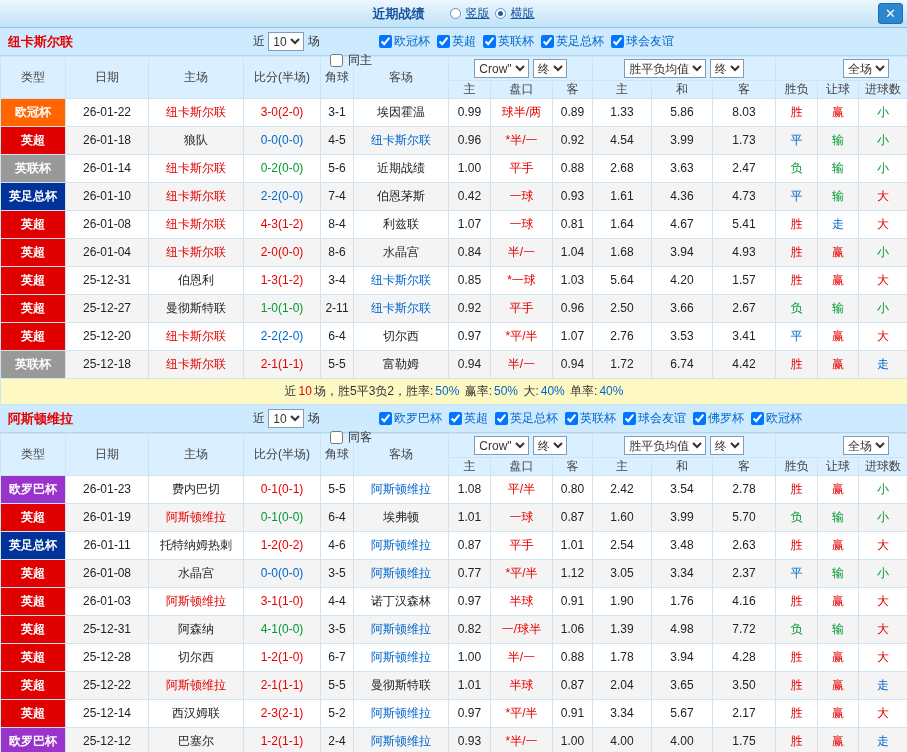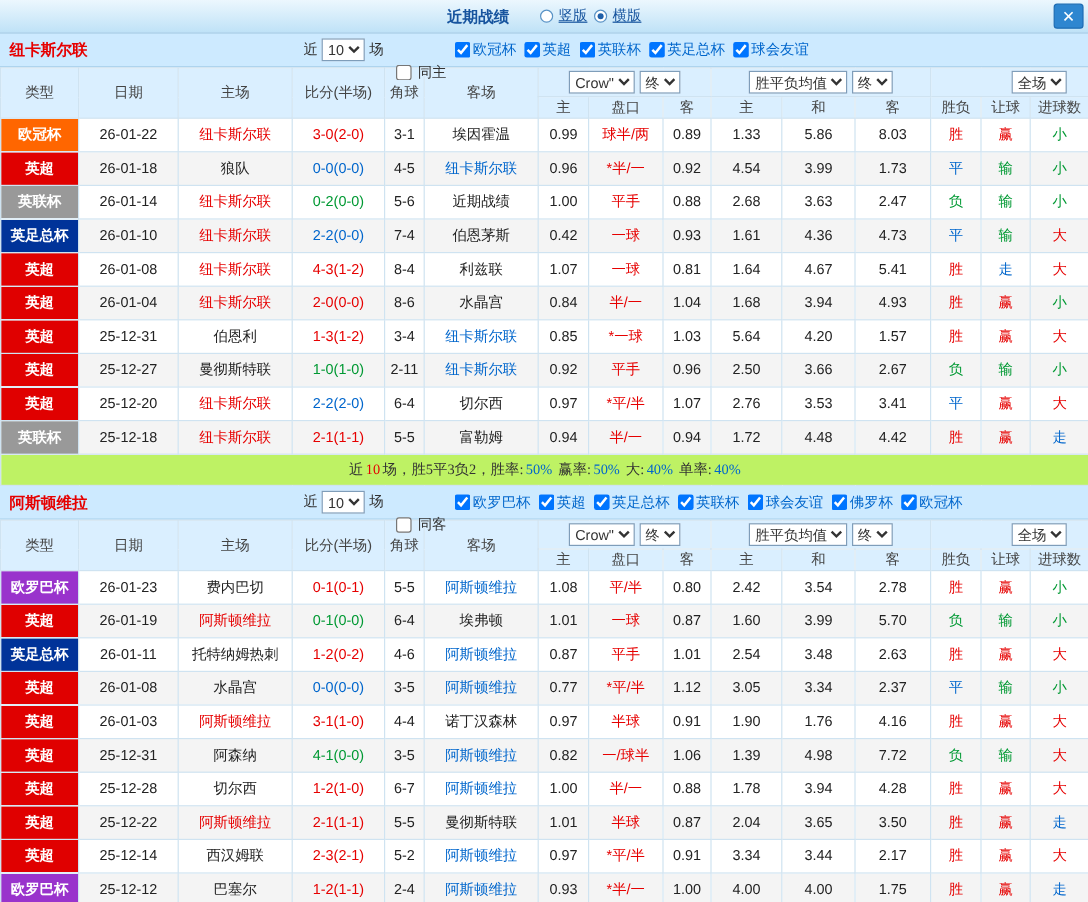--- a/index.html
+++ b/index.html
@@ -41,21 +41,21 @@
   .sub-row th { height:17px; line-height:17px; font-size:12px; }
   .main-th { font-size:12px; }
   .scope-th { text-align:right; padding-right:18px; }
   tbody td { height:27px; line-height:27px; font-size:12px; color:#222; }
   tbody tr.alt td { background:#f4f4f4; }
   .type-cell { color:#fff !important; font-weight:bold; }
   tbody td:nth-child(8) { color:#e60000; }   
   .red { color:#e60000 !important; }
   .blue { color:#0066cc !important; }
   .green { color:#009933 !important; }
-  tfoot td.summary { height:25px; line-height:25px; background:#bef264; font-size:12px; color:#333;font-family:Liberation Serif, serif; }
+  tfoot td.summary { height:25px; line-height:25px; background:#fef9c3; font-size:12px; color:#333; }
   tfoot td.summary span { margin:0 1px; }
 </style>
 </head>
 <body>
 
 <div class="topbar">
   <span class="title">近期战绩</span>
   <span class="radio"></span>
   <span class="radio-label">竖版</span>
   <span class="radio checked"></span>
@@ -285,21 +285,21 @@
         <td class="type-cell" style="background: rgb(153, 153, 153);">英联杯</td>
         <td>25-12-18</td>
         <td class="red">纽卡斯尔联</td>
         <td class="red">2-1(1-1)</td>
         <td>5-5</td>
         <td>富勒姆</td>
         <td>0.94</td>
         <td>半/一</td>
         <td>0.94</td>
         <td>1.72</td>
-        <td>4.48</td>
+        <td>6.74</td>
         <td>4.42</td>
         <td class="red">胜</td>
         <td class="red">赢</td>
         <td class="blue">走</td>
       </tr>
     </tbody>
   <tfoot>
     <tr>
         <td colspan="15" class="summary"><span>近</span><span class="red">10</span><span>场，胜5平3负2，胜率:</span><span class="blue">50%</span><span> 赢率:</span><span class="blue">50%</span><span> 大:</span><span class="blue">40%</span><span> 单率:</span><span class="blue">40%</span></td>
       </tr>
@@ -511,21 +511,21 @@
         <td class="type-cell" style="background: rgb(224, 0, 0);">英超</td>
         <td>25-12-14</td>
         <td>西汉姆联</td>
         <td class="red">2-3(2-1)</td>
         <td>5-2</td>
         <td class="blue">阿斯顿维拉</td>
         <td>0.97</td>
         <td>*平/半</td>
         <td>0.91</td>
         <td>3.34</td>
-        <td>3.44</td>
+        <td>5.67</td>
         <td>2.17</td>
         <td class="red">胜</td>
         <td class="red">赢</td>
         <td class="red">大</td>
       </tr>
       <tr class="alt">
         <td class="type-cell" style="background: rgb(153, 51, 204);">欧罗巴杯</td>
         <td>25-12-12</td>
         <td>巴塞尔</td>
         <td class="red">1-2(1-1)</td>

